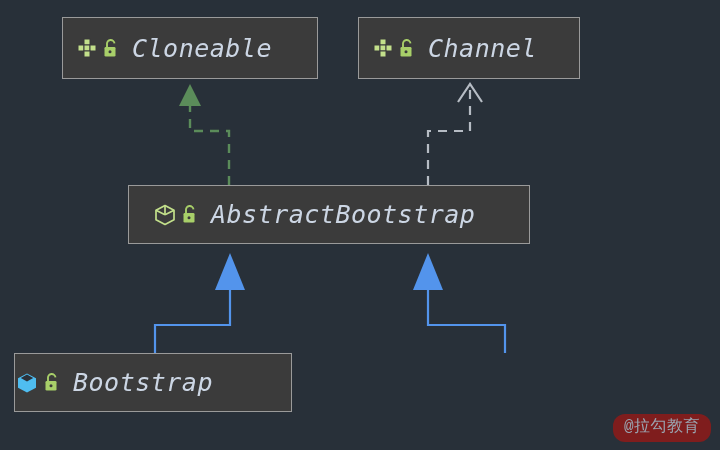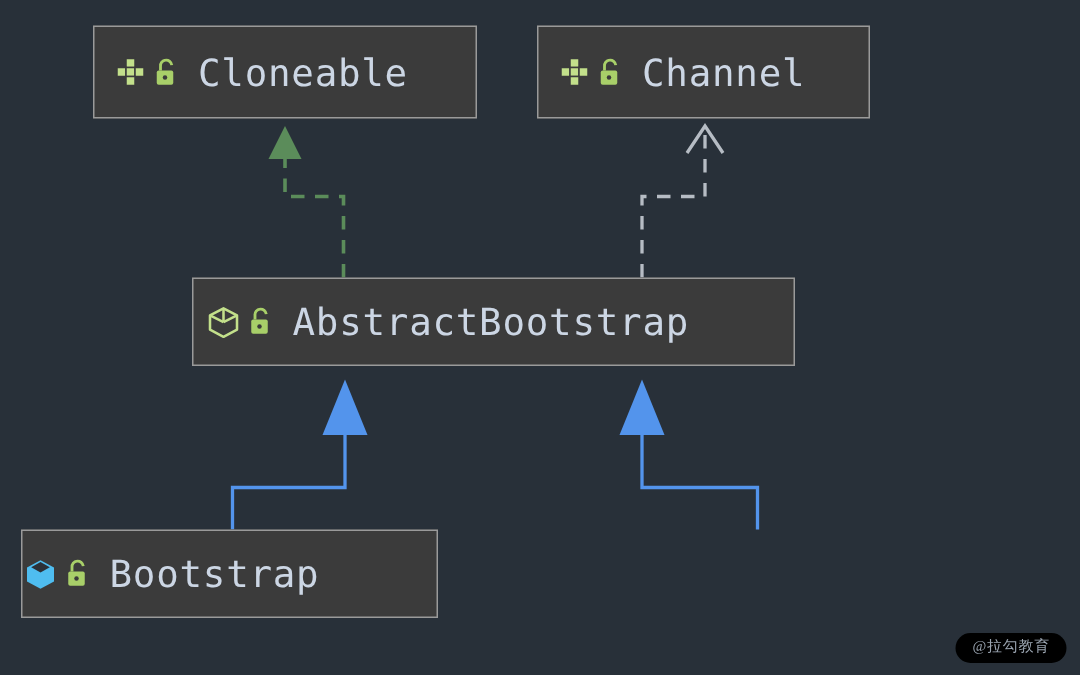--- a/index.html
+++ b/index.html
@@ -47,38 +47,39 @@
     margin-left: 5px;
   }
   .node .label {
     margin-left: 14px;
     color: #ccd6e4;
     font-family: "DejaVu Sans Mono", monospace;
     font-size: 25px;
     letter-spacing: 0.5px;
     white-space: nowrap;
     line-height: 1;
+    font-style: italic;
   }
   
   #node-cloneable        { left: 62px;  top: 17px;  width: 256px; height: 62px;  padding-left: 13px; }
   #node-channel          { left: 358px; top: 17px;  width: 222px; height: 62px;  padding-left: 13px; }
-  #node-abstractbootstrap{ left: 128px; top: 185px; width: 402px; height: 59px;  padding-left: 8px; }
+  #node-abstractbootstrap{ left: 128px; top: 185px; width: 402px; height: 59px;  padding-left: 24px; }
   #node-bootstrap        { left: 14px;  top: 353px; width: 278px; height: 59px;  }
   #node-serverbootstrap  { left: 320px; top: 353px; width: 368px; height: 59px;  padding-left: 12px; }
 
   .watermark {
     position: absolute;
     right: 9px;
     bottom: 8px;
-    background: #000000;
+    background: #7f1d1d;
     color: #9aa4b0;
     border-radius: 12px;
     padding: 3px 11px 4px 11px;
-    font-family: Liberation Serif, serif;
-    font-size: 10px;
+    font-family: Liberation Mono, monospace;
+    font-size: 16px;
     letter-spacing: 0.5px;
     line-height: 1.3;
     z-index: 5;
   }
 </style>
 </head>
 <body>
 
 <div id="canvas">
 

